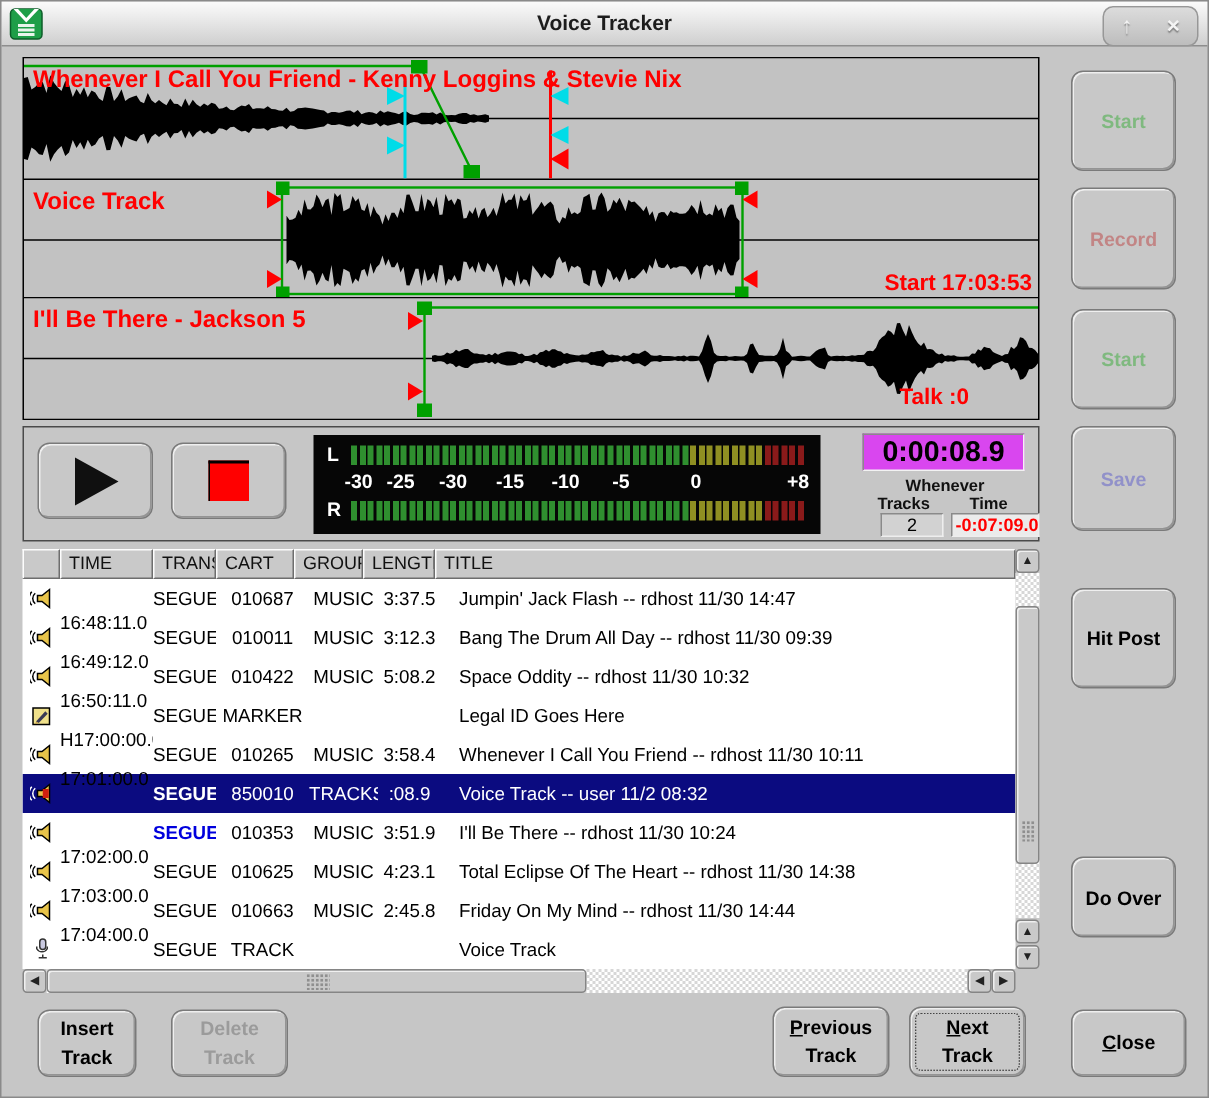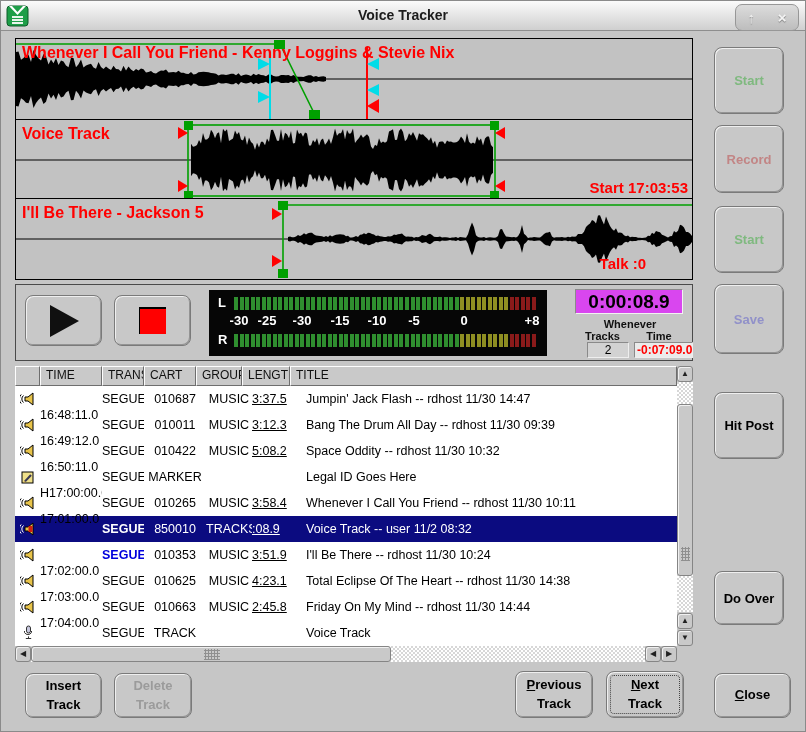--- a/index.html
+++ b/index.html
@@ -45,21 +45,21 @@
     padding-left:5px;line-height:17px;overflow:hidden;}
   .viewport{position:absolute;left:0;top:20px;width:662px;height:260px;background:#fff;overflow:hidden;}
   .lrow{display:flex;height:26px;font-size:12.5px;color:#000;align-items:center;}
   .lrow.sel{background:#0b0b80;color:#fff;}
   .cell{height:26px;line-height:26px;overflow:hidden;white-space:nowrap;}
   .c-icon{width:25px;display:flex;align-items:center;justify-content:center;}
   .c-time{width:62px;text-align:right;padding-right:8px;margin-top:32px;}
   .c-trans{width:42px;text-align:center;}
   .c-cart{width:62px;text-align:center;}
   .c-group{width:46px;text-align:center;}
-  .c-len{width:48px;text-align:left;padding-right:6px;text-decoration:underline;}
+  .c-len{width:48px;text-align:center;padding-right:6px;}
   .c-title{flex:1;padding-left:6px;}
   
   .checker{background:repeating-conic-gradient(#ffffff 0% 25%, #d7d7d7 0% 50%) 0 0 / 4px 4px;}
   .sbtn{position:absolute;width:16px;height:16px;background:#c9c9c9;border:1px solid #858585;border-radius:3px;
     box-shadow:inset 1px 1px 0 #f0f0f0;display:flex;align-items:center;justify-content:center;
     font-size:8px;color:#222;line-height:1;}
   .vscroll{position:absolute;left:662px;top:0;width:16px;height:280px;}
   .vtrack{position:absolute;left:0;top:16px;width:16px;height:230px;}
   .vthumb{position:absolute;left:0;top:22px;width:16px;height:172px;background:#c9c9c9;border:1px solid #858585;border-radius:3px;
     box-shadow:inset 1px 1px 0 #f0f0f0;}
@@ -459,21 +459,21 @@
     </div>
   </div>
 
   <div class="rbtn" style="top: 46px; height: 67px; color: rgb(127, 185, 127);">Start</div>
   <div class="rbtn" style="top: 124px; height: 68px; color: rgb(194, 133, 133);">Record</div>
   <div class="rbtn" style="top: 205px; height: 67px; color: rgb(127, 185, 127);">Start</div>
   <div class="rbtn" style="top: 283px; height: 70px; color: rgb(145, 145, 201);">Save</div>
   <div class="rbtn" style="top: 391px; height: 67px; color: rgb(0, 0, 0);">Hit Post</div>
   <div class="rbtn" style="top: 570px; height: 54px; color: rgb(0, 0, 0);">Do Over</div>
 
-  <div class="bbtn" style="left:24px;top:672px;width:77px;height:45px;">
+  <div class="bbtn" style="left:24px;top:672px;width:66px;height:45px;">
       <span>Insert<br>Track</span>
     </div>
   <div class="bbtn disabled" style="left:113px;top:672px;width:78px;height:45px;">
       <span>Delete<br>Track</span>
     </div>
   <div class="bbtn" style="left:514px;top:670px;width:78px;height:47px;">
       <span><u>P</u>revious<br>Track</span>
     </div>
   <div class="bbtn focus" style="left:605px;top:670px;width:78px;height:47px;">
       <span><u>N</u>ext<br>Track</span>

